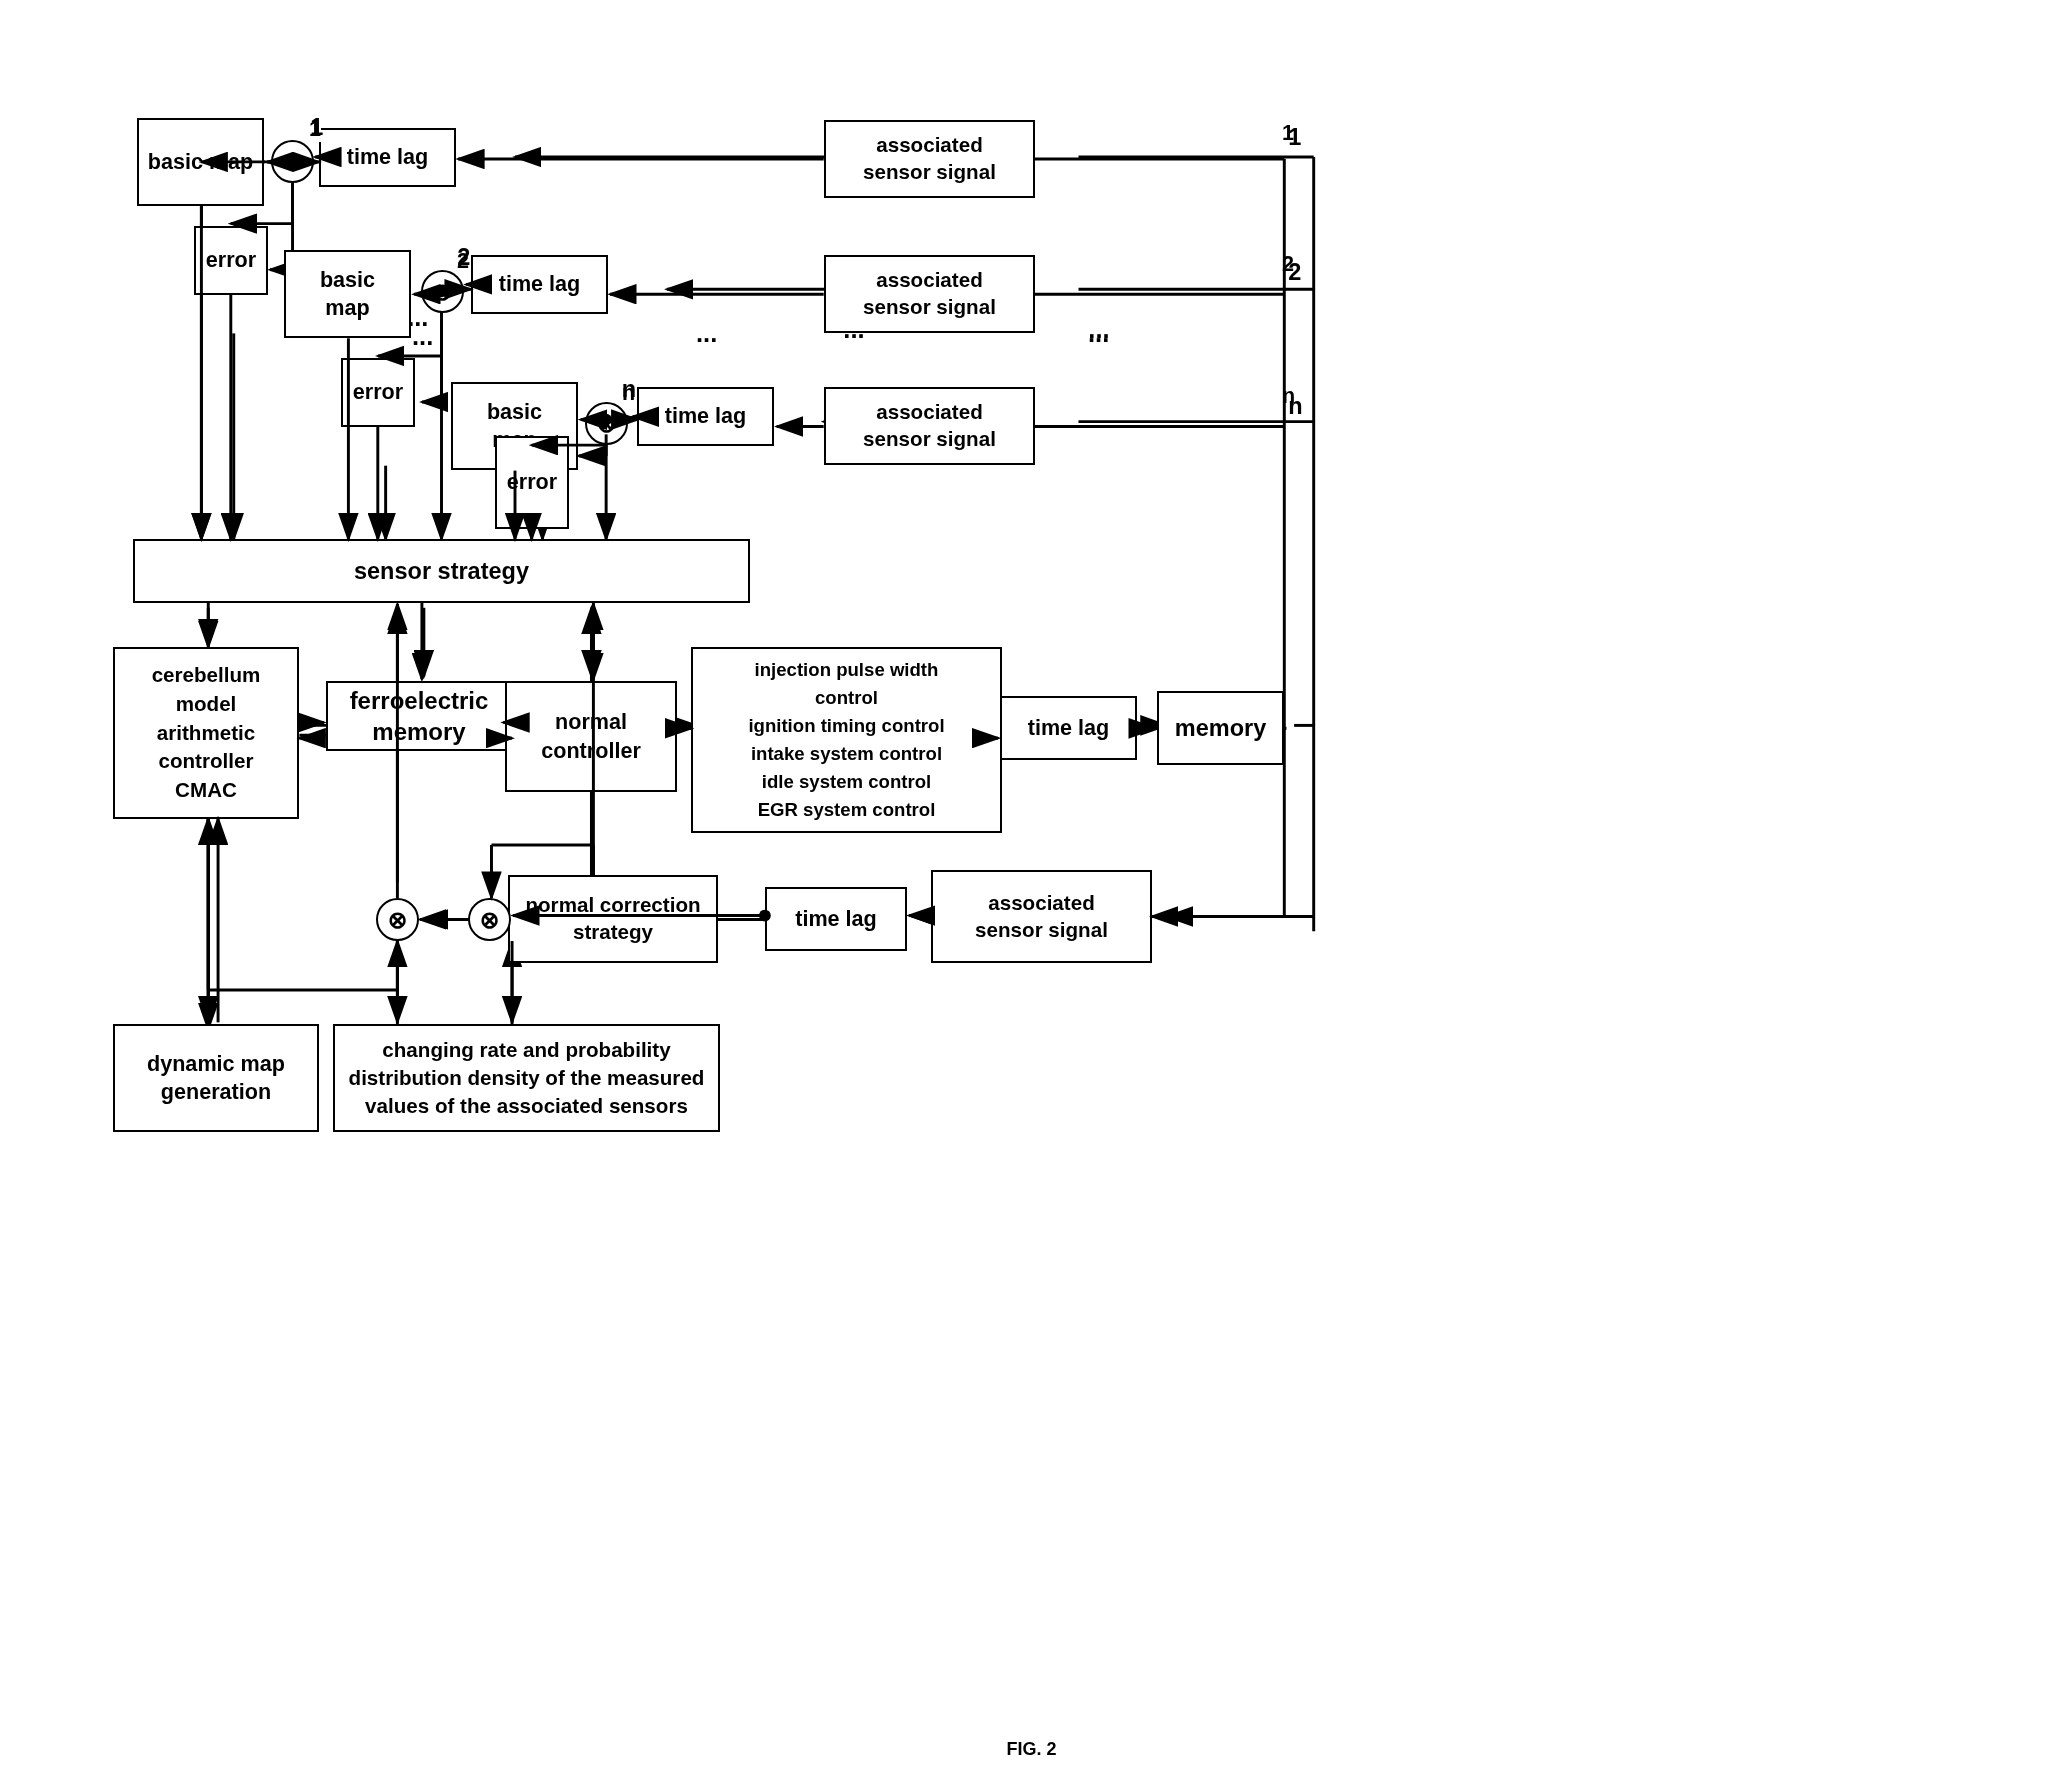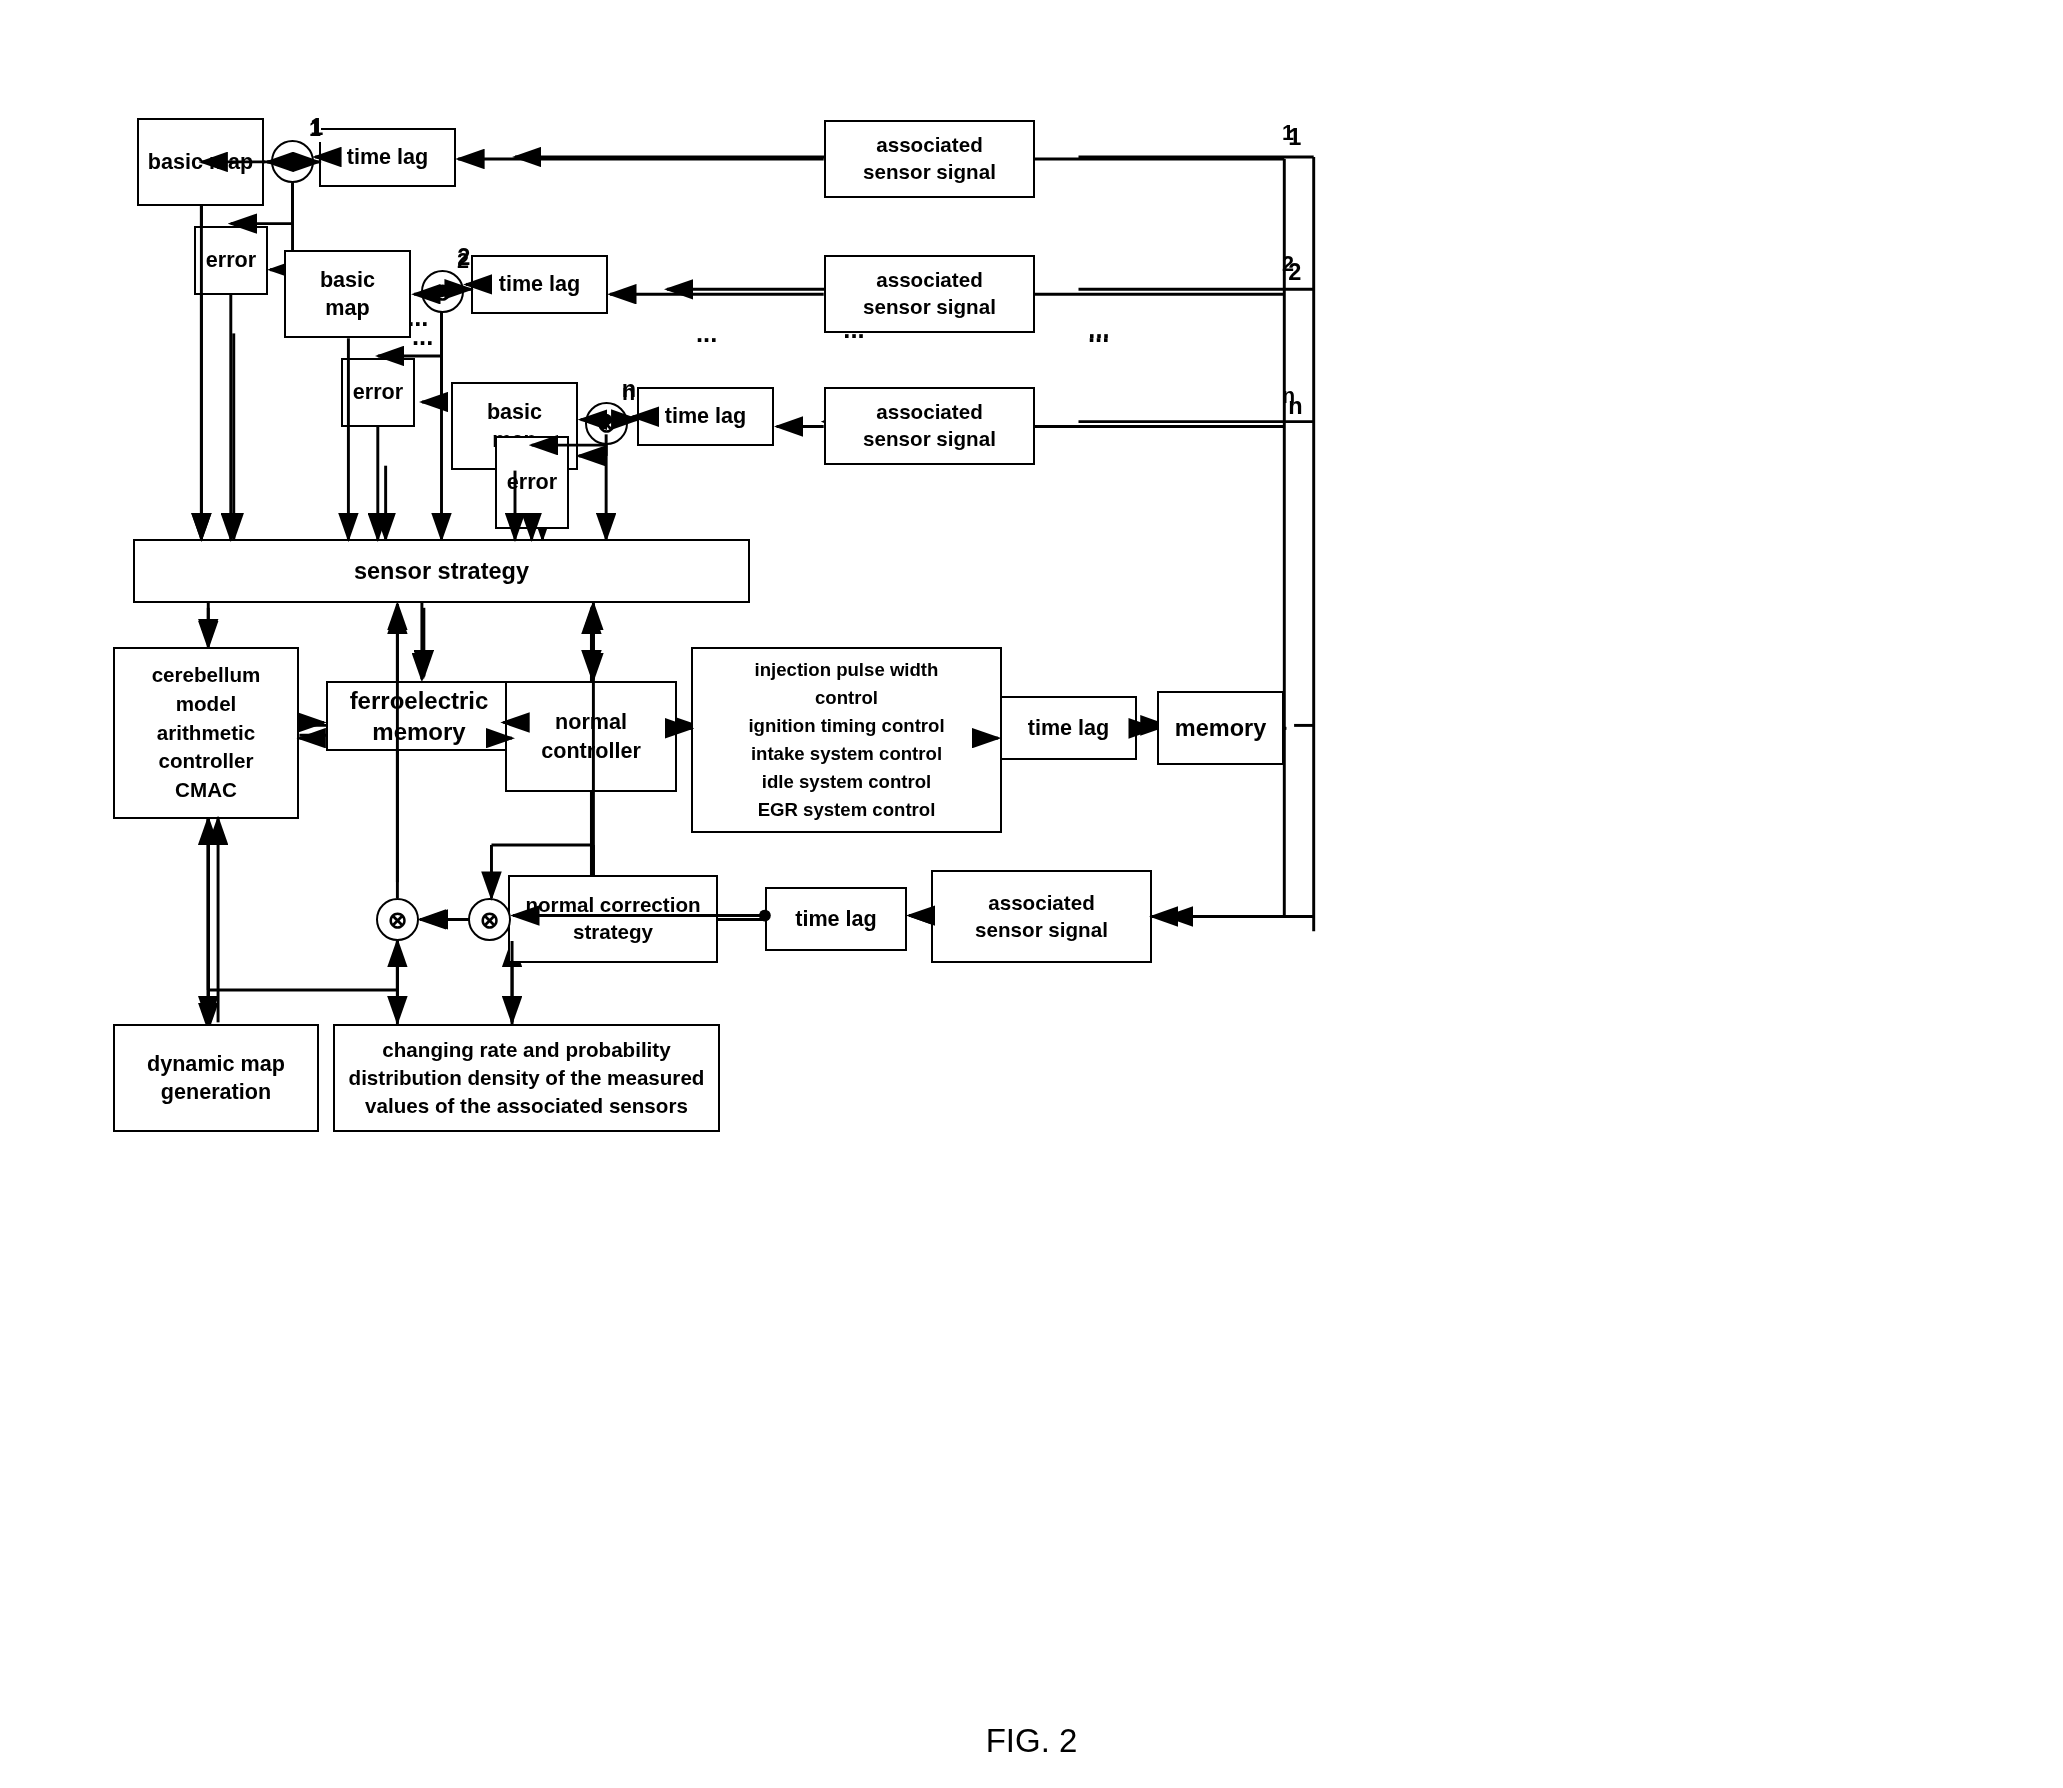--- a/index.html
+++ b/index.html
@@ -56,22 +56,22 @@
       position: absolute;
       font-size: 21.6px;
       font-weight: bold;
       background: #fff;
     }
     .fig-label {
       position: absolute;
       bottom: 29px;
       left: 50%;
       transform: translateX(-50%);
-      font-size: 33px;
-      font-weight: normal;
+      font-size: 18px;
+      font-weight: bold;
     }
   </style>
 </head>
 <body>
 
 <div class="diagram-container">
   <svg class="arrows" viewBox="0 0 1980 1600" width="1941" height="1568">
 
     <line x1="1280" y1="100" x2="1280" y2="890" stroke="#000" stroke-width="3"></line>
 

